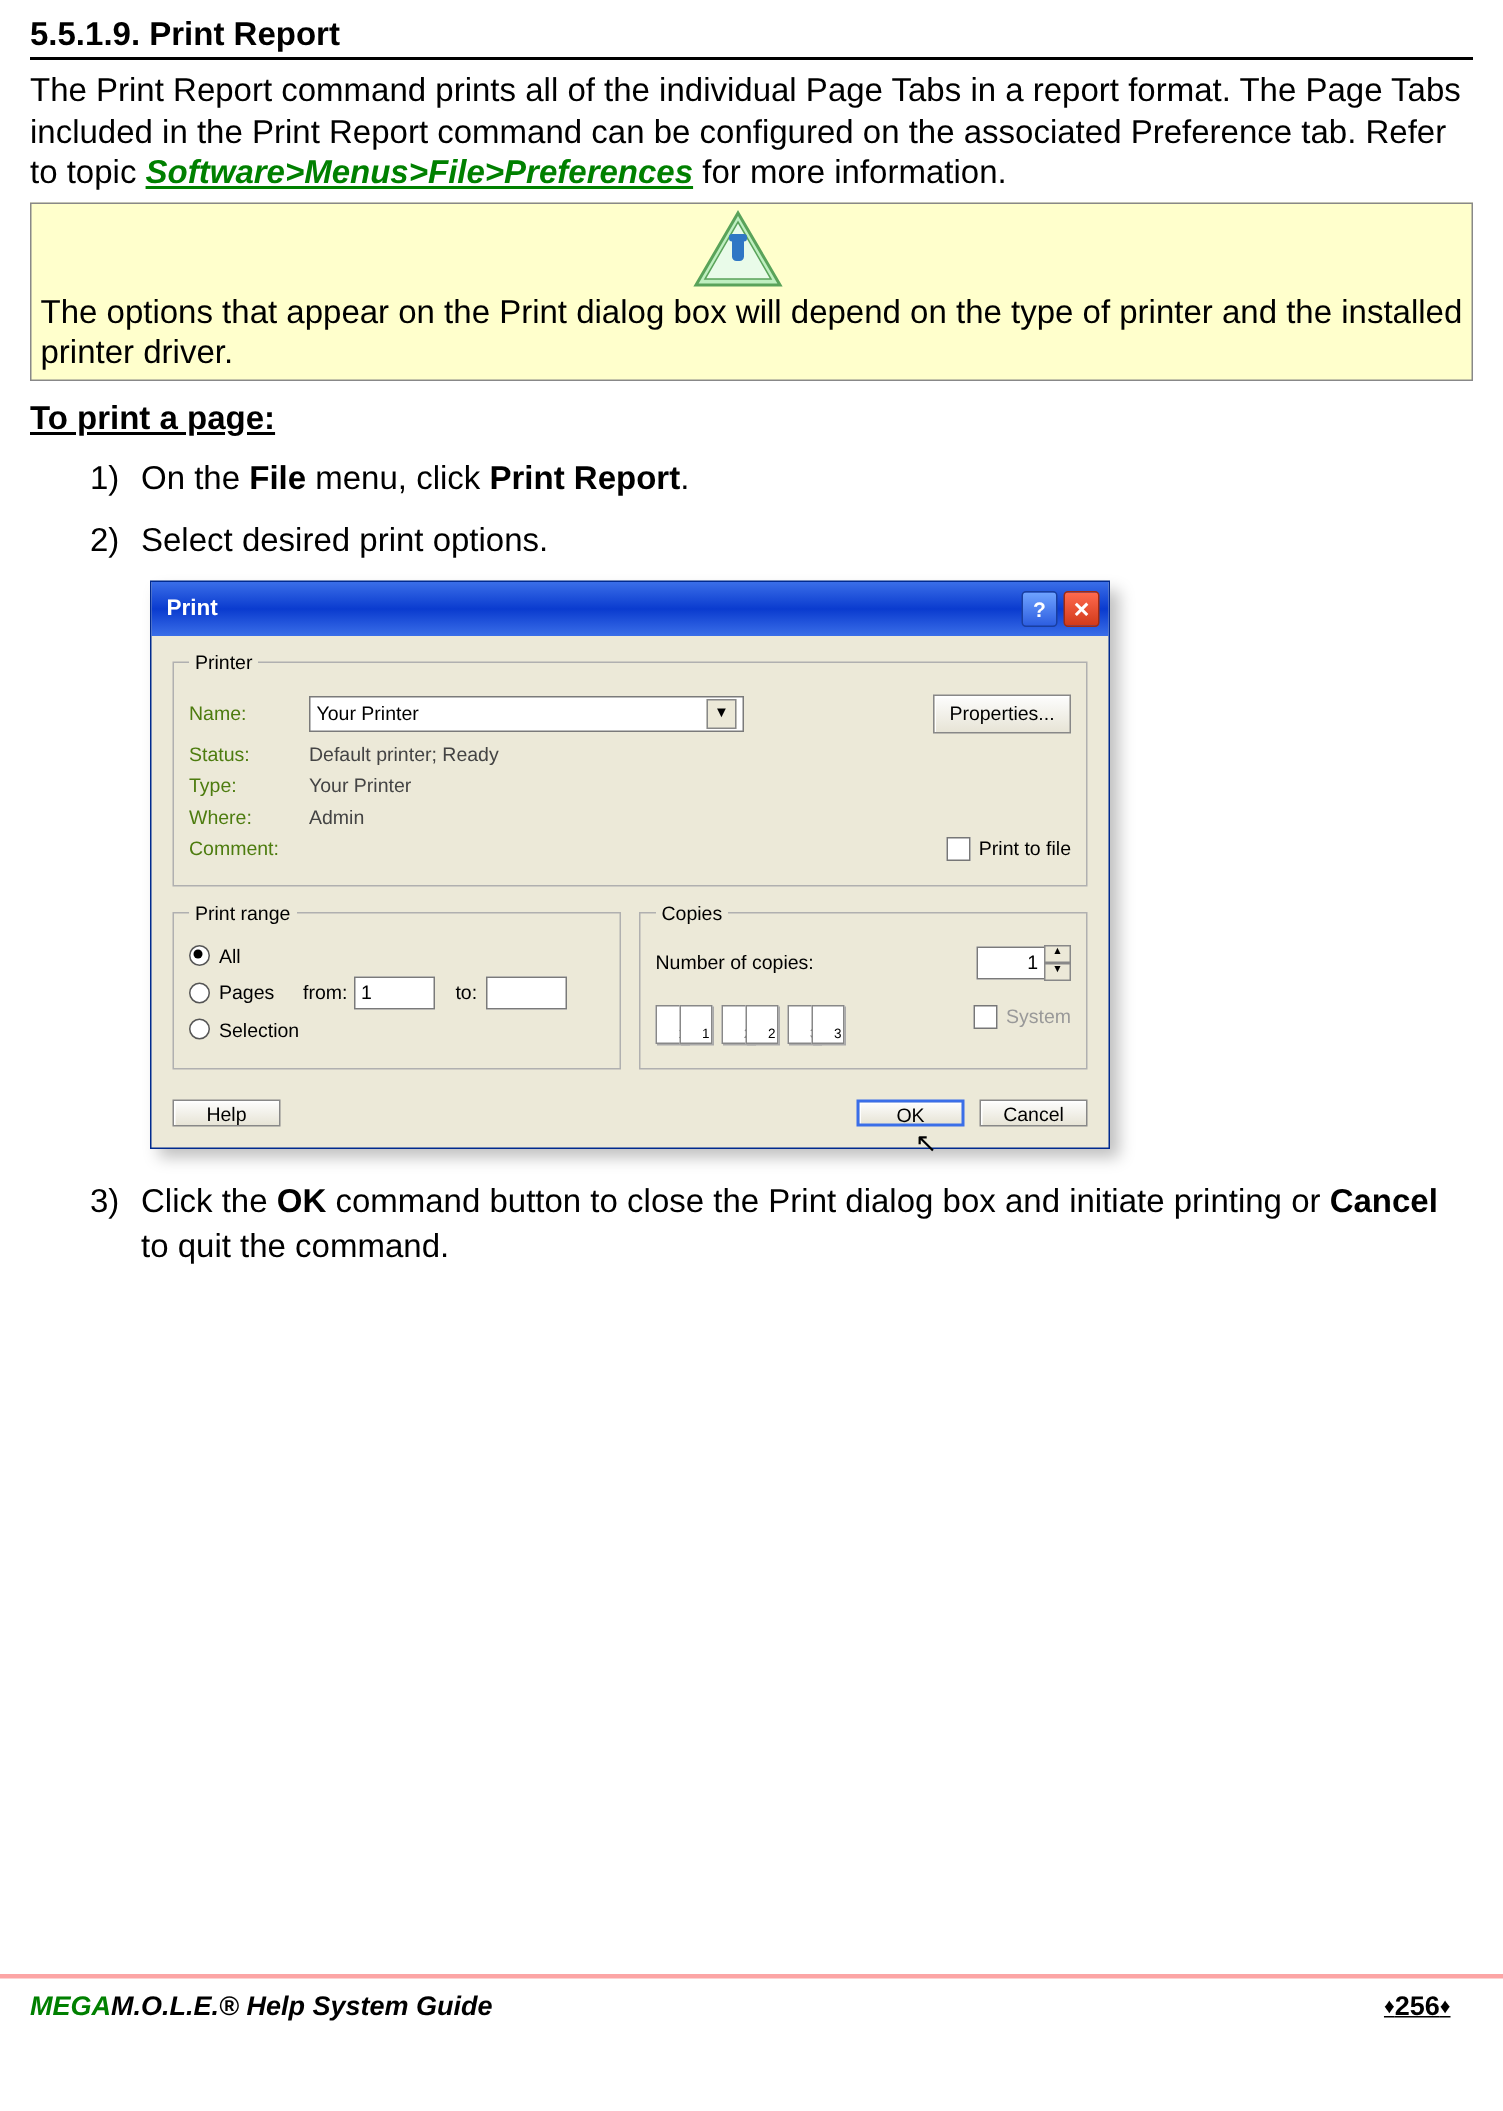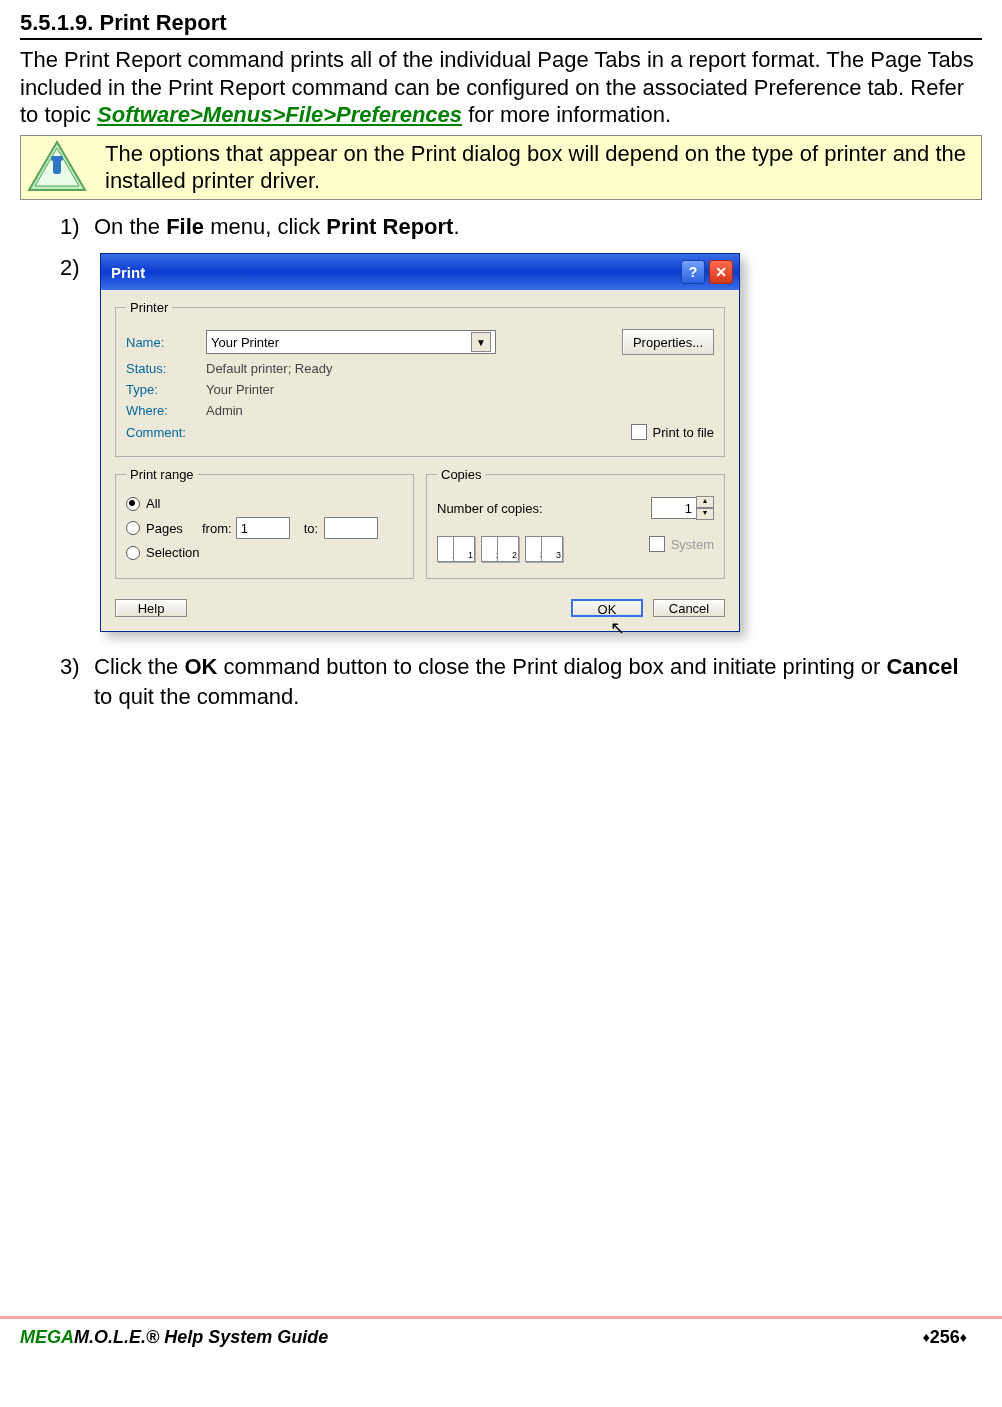--- a/index.html
+++ b/index.html
@@ -38,20 +38,21 @@
   }
   .note-box {
     display: flex;
     align-items: center;
     background: #FFFFCC;
     border: 1px solid #888;
     padding: 4px 6px;
     margin: 6px 0 12px 0;
     font-size: 22px;
     line-height: 1.25;
+    flex-direction: column;
   }
   .note-icon {
     width: 60px;
     height: 54px;
     margin-right: 18px;
     flex-shrink: 0;
   }
   .subhead {
     font-size: 22px;
     font-weight: bold;
@@ -115,21 +116,21 @@
     padding: 8px 10px 10px 10px;
     margin: 0 0 10px 0;
     background: #ECE9D8;
   }
   legend {
     padding: 0 4px;
     color: #000;
     font-size: 13px;
   }
   .row { display: flex; align-items: center; margin: 6px 0; }
-  .lbl { width: 80px; color:#0369a1; }
+  .lbl { width: 80px; color:#4d7c0f; }
   .lbl2 { color:#444; }
   .combo {
     display: flex; align-items: center;
     border: 1px solid #7a7a7a;
     background: #fff;
     height: 22px;
     width: 280px;
     padding: 0 4px;
     justify-content: space-between;
   }
@@ -173,21 +174,21 @@
   }
   .footer {
     border-top: 3px solid #fca5a5;
     padding: 8px 35px 12px 20px;
     display:flex; justify-content:space-between;
     font-size:18px;
     position: absolute;
     bottom: 0; left:0; right:0;
   }
   .footer .left .mega { color:#008000; font-weight:bold; font-style:italic;}
-  .footer .right { font-weight:bold;}
+  .footer .right { font-weight:bold;text-decoration:underline;}
   .diamond { font-size:14px; vertical-align:1px;}
 </style>
 </head>
 <body>
 
 <div class="page">
   <div class="section-title">5.5.1.9. Print Report</div>
   <hr class="rule">
   <p class="body-text">
     <span>The Print Report command prints all of the individual Page Tabs in a report format. The Page Tabs included in the Print Report command can be configured on the associated Preference tab. Refer to topic </span><a class="greenlink" href="#">Software&gt;Menus&gt;File&gt;Preferences</a><span> for more information.</span>
@@ -196,28 +197,30 @@
   <div class="note-box">
     <svg class="note-icon" viewBox="0 0 60 54">
       <polygon points="30,2 58,50 2,50" fill="#bfefc0" stroke="#5aa35a" stroke-width="2"></polygon>
       <polygon points="30,8 52,46 8,46" fill="#e9fbe9" stroke="#5aa35a" stroke-width="1"></polygon>
       <rect x="26" y="18" width="8" height="16" rx="3" fill="#2f77c5"></rect>
       <rect x="24" y="16" width="12" height="5" rx="2" fill="#2f77c5"></rect>
     </svg>
     <div>The options that appear on the Print dialog box will depend on the type of printer and the installed printer driver.</div>
   </div>
 
+  <div class="subhead">To print a page:</div>
 
   <ol class="steps">
     <li>
       <span class="num">1)</span>
       <span>On the </span><span class="bi">File</span><span> menu, click </span><span class="bi">Print Report</span><span>.</span>
     </li>
     <li>
       <span class="num">2)</span>
+      <span>Select desired print options.</span>
     </li>
   </ol>
 
   <div class="dialog-wrap">
     <div class="dlg">
       <div class="titlebar">
         <span class="title">Print</span>
         <span class="tb-btn tb-help">?</span>
         <span class="tb-btn tb-close">✕</span>
       </div>

